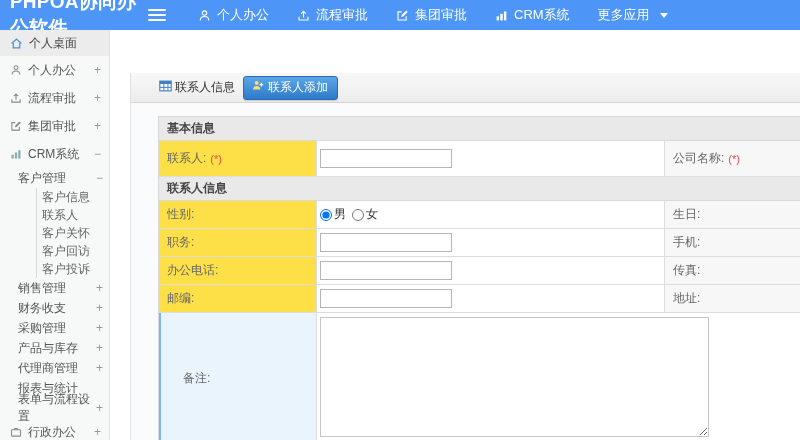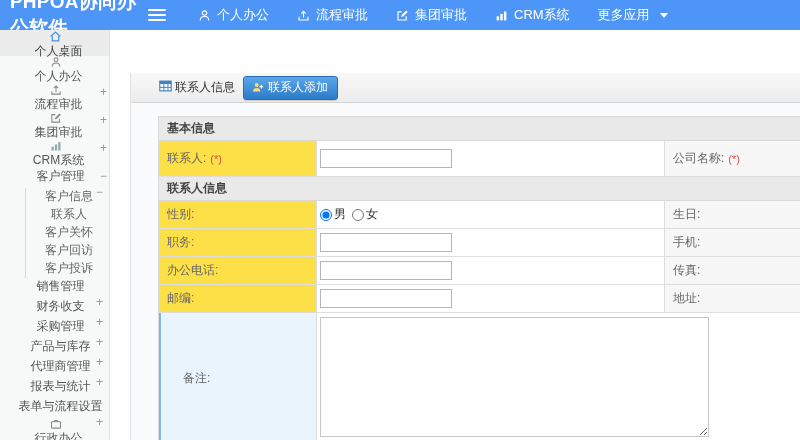--- a/index.html
+++ b/index.html
@@ -13,36 +13,36 @@
   .hamburger { width:18px; height:12px; display:flex; flex-direction:column; justify-content:space-between; cursor:pointer; margin-right:18px; }
   .hamburger i { display:block; height:2px; background:#fff; border-radius:1px; }
   .tnav { display:flex; align-items:center; height:100%; }
   .tnav .nav-item { display:flex; align-items:center; gap:6px; padding:0 14px; height:100%; font-size:13px; color:#fff; cursor:pointer; }
   .tnav .icon { display:flex; align-items:center; }
   .caret { width:0; height:0; border-left:4px solid transparent; border-right:4px solid transparent; border-top:5px solid #fff; margin-left:4px; }
 
   
   .sidebar { position:absolute; left:0; top:30px; width:110px; height:410px;
     background:#f7f8f8; border-right:1px solid #e2e2e2; overflow:hidden; }
-  .s-item { display:flex; align-items:center; padding:0 2px 0 10px; cursor:pointer; color:#555;flex-direction:column; }
+  .s-item { display:flex; align-items:center; padding:0 8px 0 10px; cursor:pointer; color:#555; }
   .s-item .sicon { display:flex; align-items:center; margin-right:6px; }
   .s-item .toggle { margin-left:auto; color:#999; font-size:12px; }
   .desktop { height:26px; background:#ececec; color:#444; }
   .lvl1 { height:28px; }
   .lvl2 { height:20px; padding-left:18px; padding-right:6px; }
-  .lvl3-group { margin-left:25px; border-left:1px solid #d8d8d8; }
+  .lvl3-group { margin-left:36px; border-left:1px solid #d8d8d8; }
   .lvl3 { height:18px; padding-left:5px; color:#666; }
 
   
   .main { position:absolute; left:110px; top:30px; width:690px; height:410px; background:#fff; }
   .panel { margin-left:20px; height:410px; background:#fafbfc; border-left:1px solid #e3e3e3;margin-top:43px; }
   .tabbar { height:30px; background:linear-gradient(#f8f8f8,#ececec); border-bottom:1px solid #d5d5d5;
     display:flex; align-items:center; padding-left:28px; }
   .tab-plain { display:flex; align-items:center; gap:3px; color:#333; cursor:pointer; }
-  .tab-active { display:flex; align-items:flex-end; gap:4px; margin-left:8px; padding:2px 9px 3px 7px;
+  .tab-active { display:flex; align-items:flex-start; gap:4px; margin-left:8px; padding:2px 9px 3px 7px;
     background:linear-gradient(#5ba6ea,#2d7ac9); border:1px solid #2a6db5; border-radius:3px;
     color:#fff; cursor:pointer; box-shadow:0 1px 1px rgba(0,0,0,.15); }
 
   
   .form { margin:13px 0 0 27px; width:calc(100% - 27px); border:1px solid #d9d9d9; border-right:0; background:#fff; }
   .sec { height:24px; line-height:23px; background:#e9e9e9; border-bottom:1px solid #d9d9d9;
     padding-left:8px; font-weight:bold; color:#444; }
   .frow { display:flex; border-bottom:1px solid #ddd; }
   .frow:last-child { border-bottom:1px solid #ddd; }
   .lbl { width:158px; background:#fde047; display:flex; align-items:center; padding-left:8px; border-right:1px solid #ddd; color:#666; }

